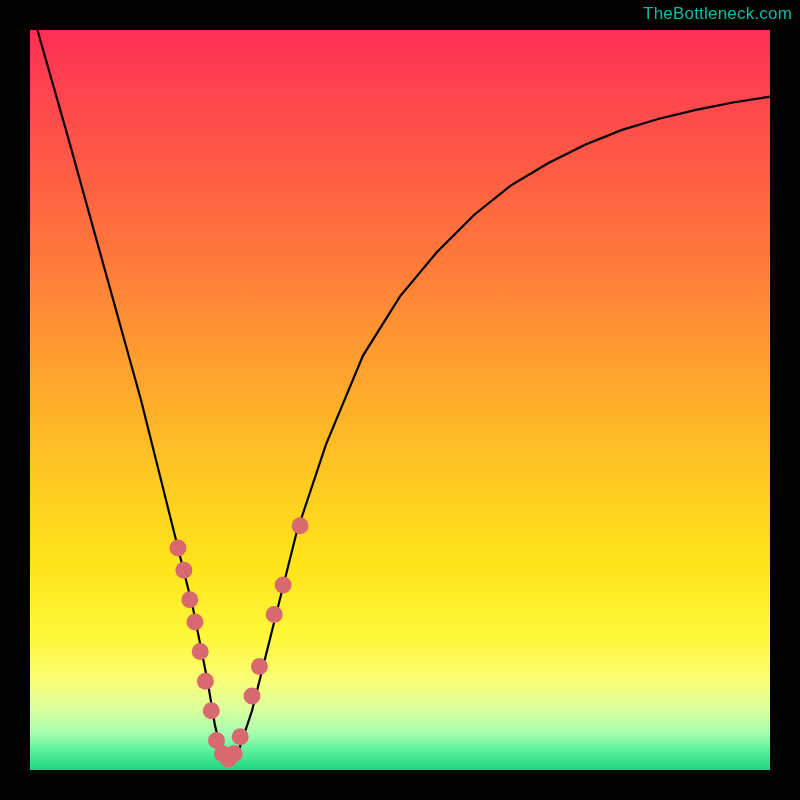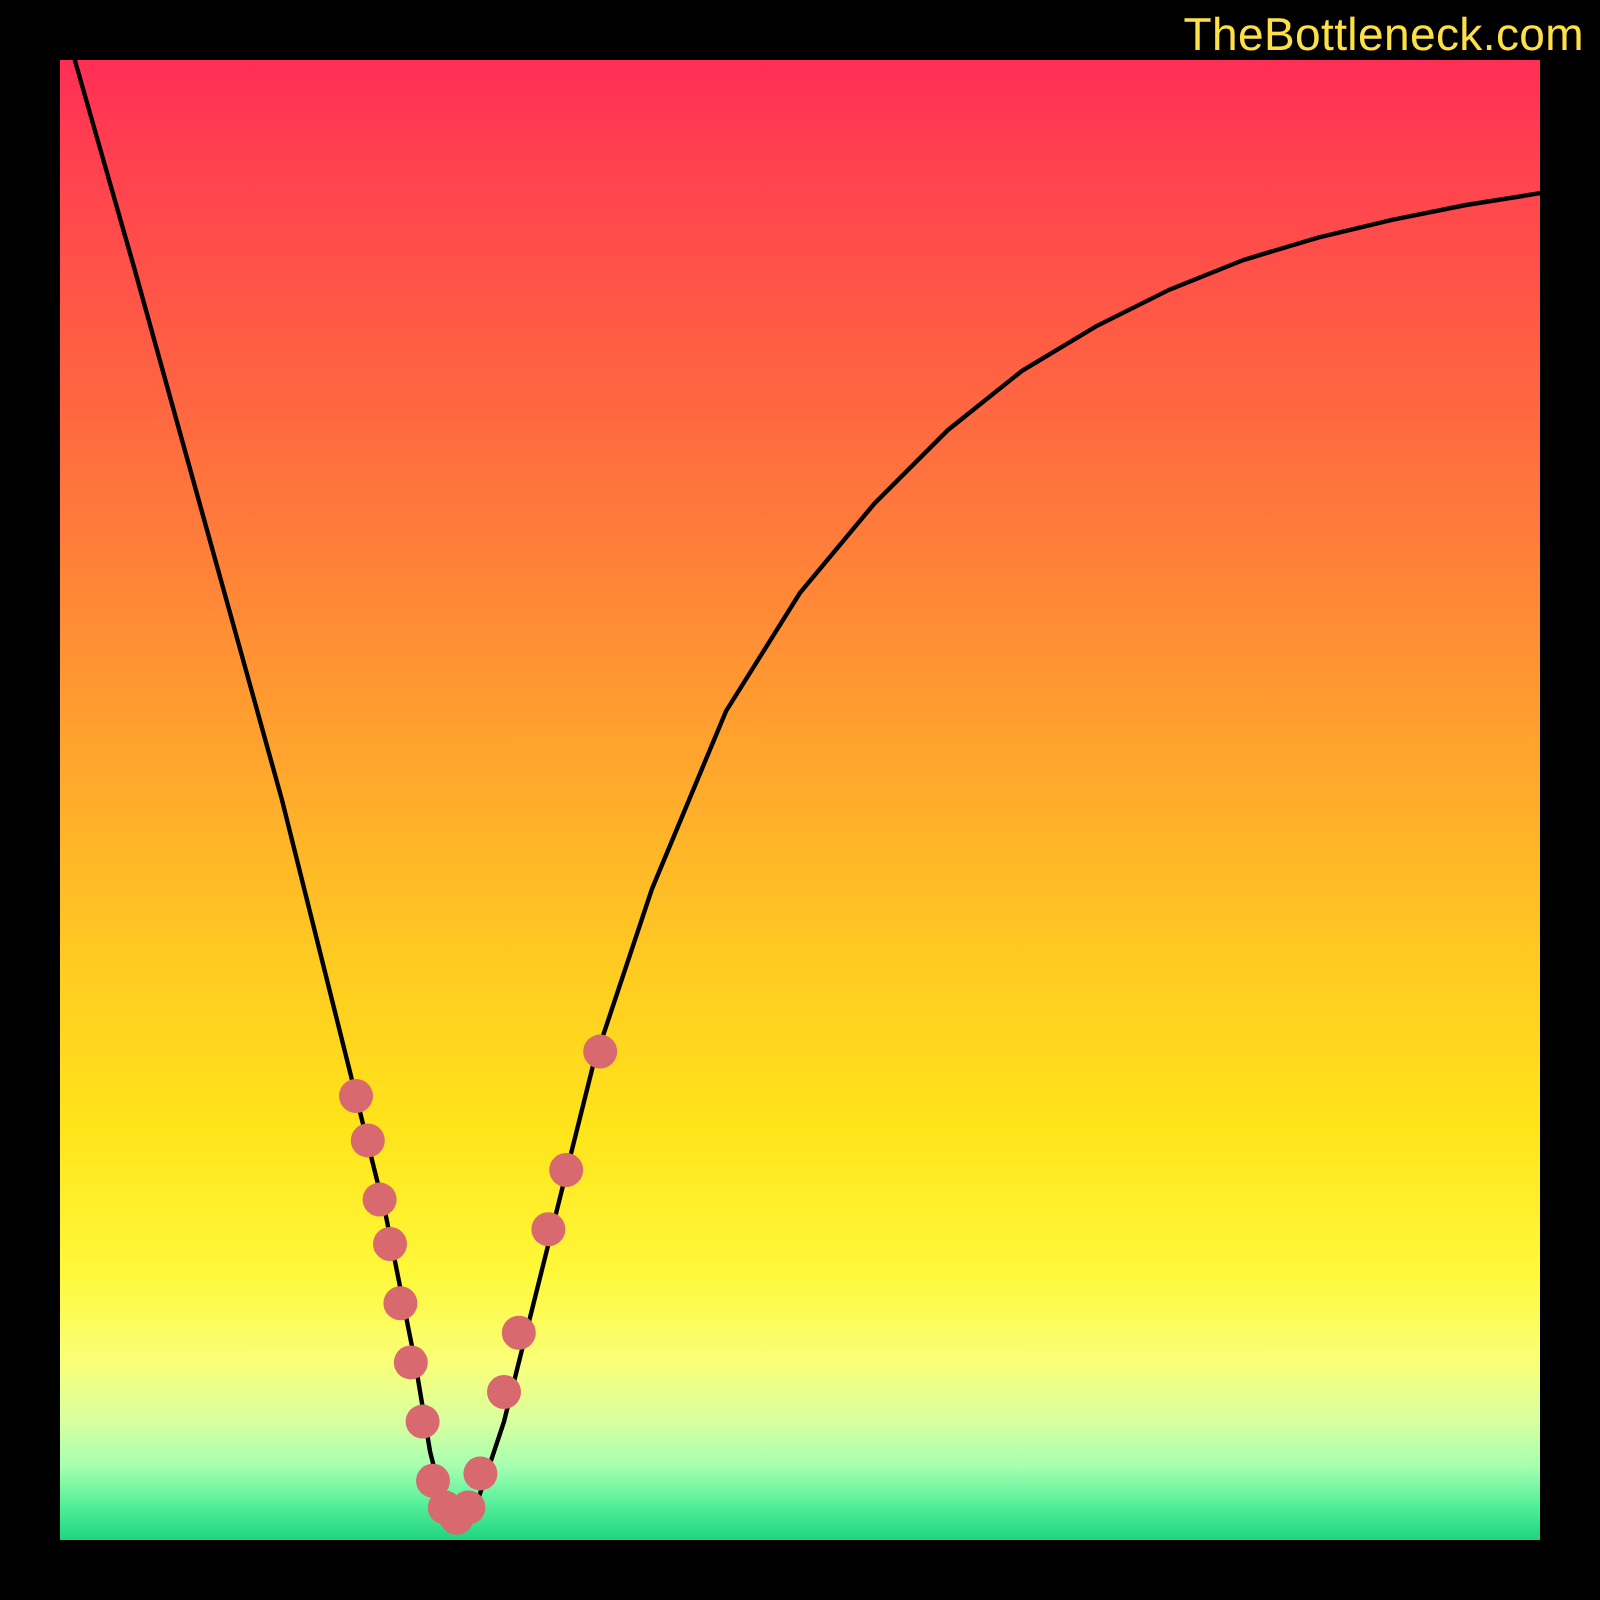--- a/index.html
+++ b/index.html
@@ -39,22 +39,22 @@
       #d8ffa0 92%,
       #a6ffb0 95%,
       #58f09a 97.5%,
       #1fd47f 100%
     );
   }
   .watermark {
     position: absolute;
     top: 4px;
     right: 8px;
-    color: #fde047;
-    font-size: 23px;
+    color: #14b8a6;
+    font-size: 17px;
     font-weight: 400;
     letter-spacing: 0.2px;
     user-select: none;
   }
   svg.curve {
     position: absolute;
     left: 0;
     top: 0;
     width: 740px;
     height: 740px;

